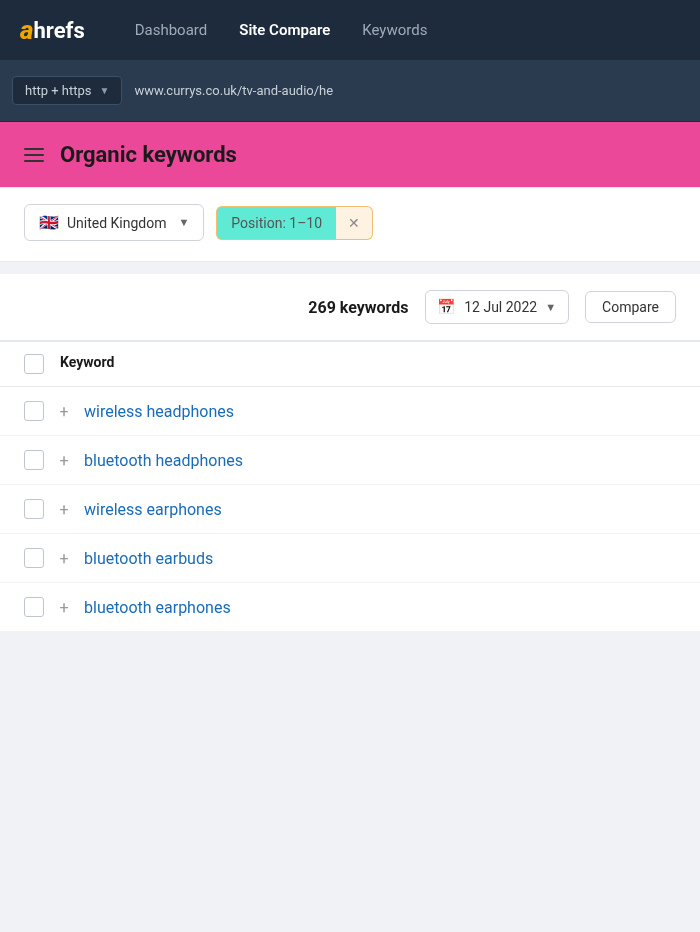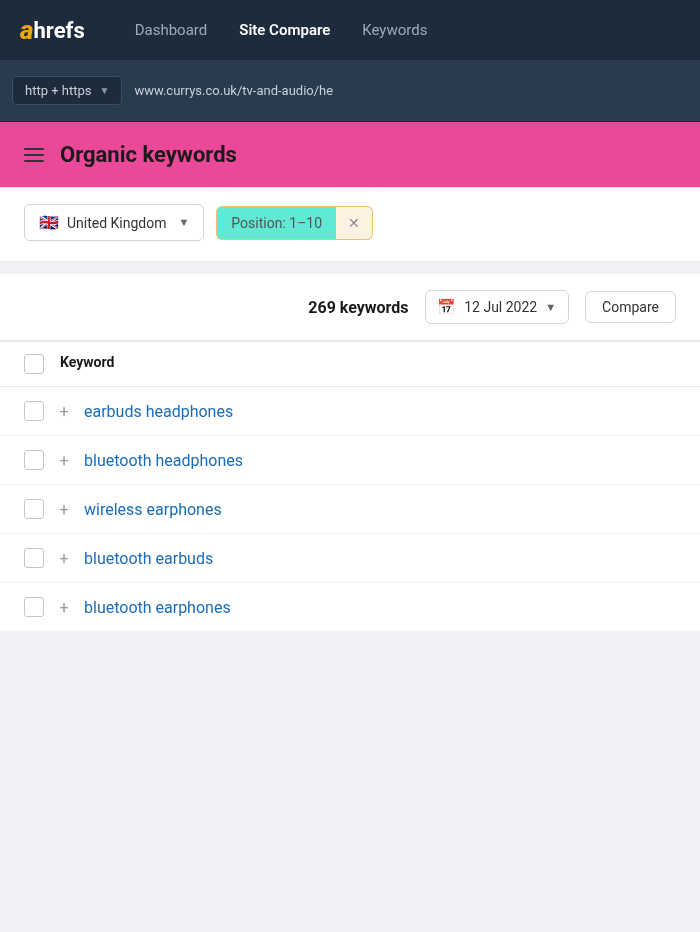--- a/index.html
+++ b/index.html
@@ -378,21 +378,21 @@
   <div class="keywords-table">
 
     <div class="table-header">
       <div class="col-checkbox"></div>
       <span class="col-keyword-header">Keyword</span>
     </div>
 
     <div class="table-row">
       <div class="row-checkbox"></div>
       <span class="row-plus">+</span>
-      <a class="row-keyword" href="#">earbuds headphones</a>
+      <a class="row-keyword" href="#">wireless headphones</a>
     </div>
 
     <div class="table-row">
       <div class="row-checkbox"></div>
       <span class="row-plus">+</span>
       <a class="row-keyword" href="#">bluetooth headphones</a>
     </div>
 
     <div class="table-row">
       <div class="row-checkbox"></div>

